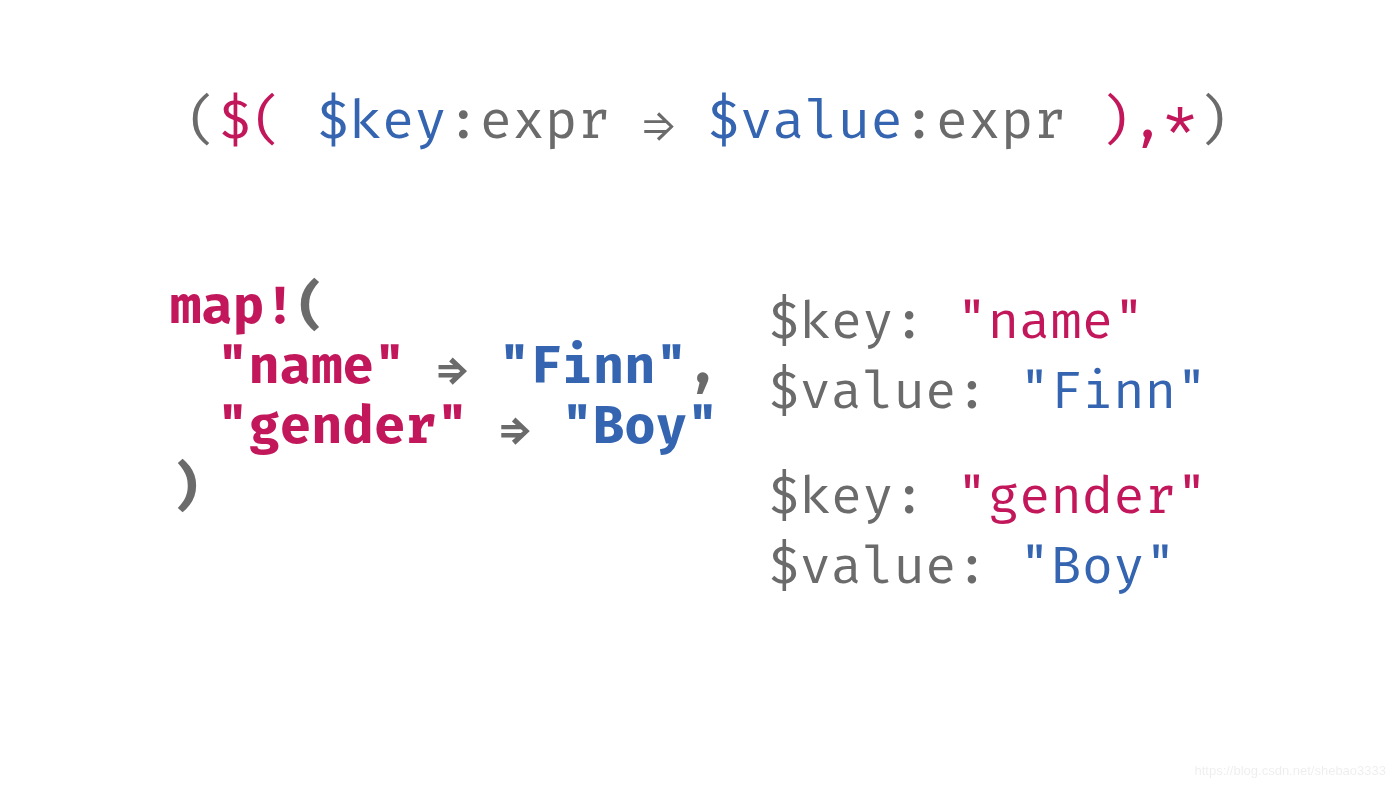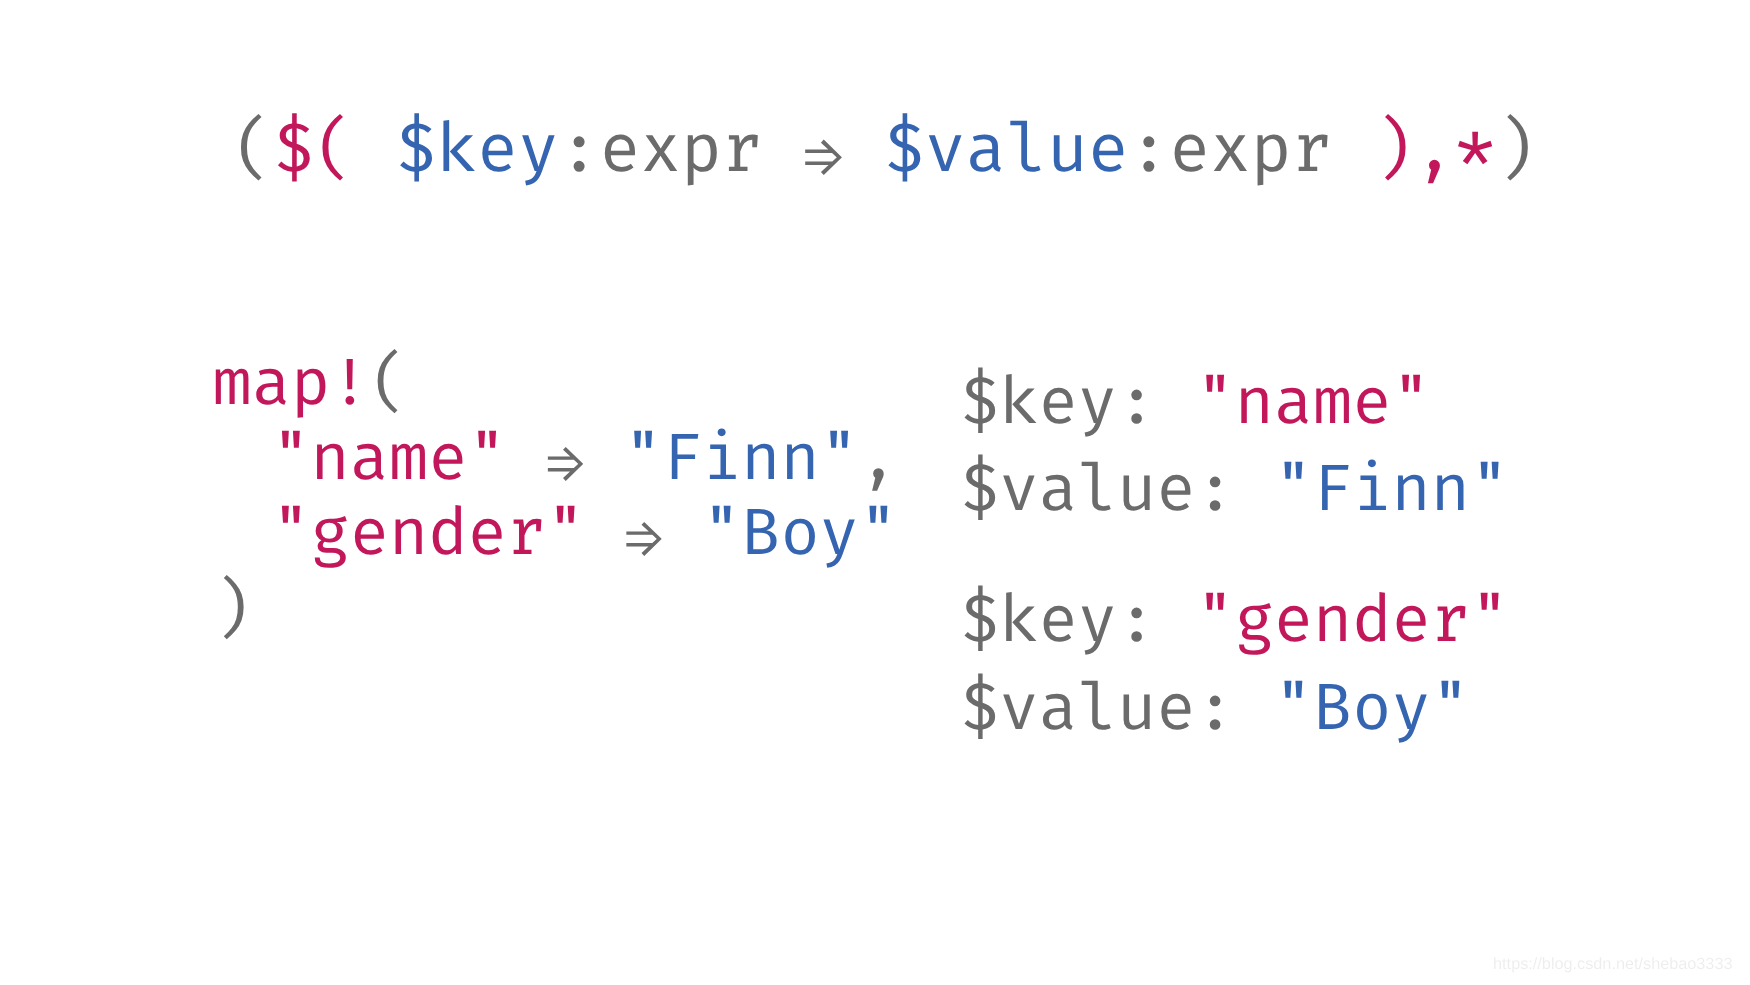--- a/index.html
+++ b/index.html
@@ -34,21 +34,21 @@
       position: relative;
       top: 2px;
     }
 
     .invocation-block {
       position: absolute;
       top: 278px;
       left: 170px;
       font-size: 51px;
       line-height: 1.18;
-      font-weight: 400;
+      font-weight: 700;
     }
     .invocation-block .indent {
       display: inline-block;
       width: 1.5ch;
     }
     .invocation-block .arrow {
       position: relative;
       top: 1px;
     }
 

